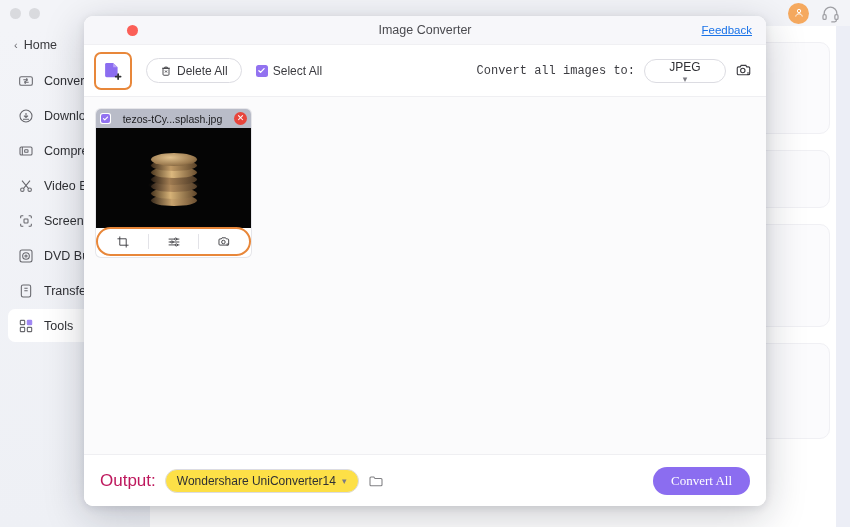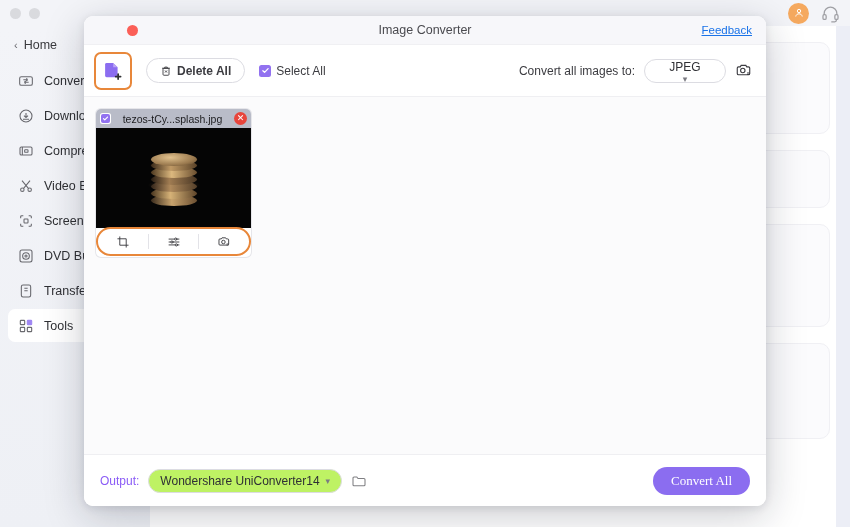--- a/index.html
+++ b/index.html
@@ -165,38 +165,38 @@
     background: #fff;
   }
 
   .btn-outline {
     height: 25px;
     border: 1px solid #dcdce2;
     border-radius: 13px;
     background: #fff;
     display: inline-flex; align-items: center; gap: 5px;
     padding: 0 13px;
-    font-size: 12px; color: #3c3c41; font-weight: bold;
+    font-size: 12px; color: #3c3c41;
   }
 
   .select-all {
     display: inline-flex; align-items: center; gap: 5px;
     font-size: 12px; color: #3c3c41;
   }
   .cbx {
     width: 12px; height: 12px; border-radius: 2.5px;
     background: #9272f0;
     display: flex; align-items: center; justify-content: center;
   }
 
   .toolbar-right {
     margin-left: auto;
     display: flex; align-items: center; gap: 9px;
   }
-  .conv-label { font-size: 12px; color: #3c3c41; }
+  .conv-label { font-size: 12px; color: #3c3c41; font-family: Liberation Mono, monospace; }
   .fmt-select {
     height: 24px; width: 82px;
     border: 1px solid #dcdce2;
     border-radius: 12px;
     background: #fff;
     display: flex; align-items: center;
     padding: 0 9px;
     font-size: 12px; color: #2f3034;
     justify-content: space-between;
     flex-direction: column;
@@ -295,26 +295,26 @@
   .dlg-footer {
     height: 52px;
     flex: 0 0 52px;
     background: #ffffff;
     border-top: 1px solid #efeff2;
     display: flex;
     align-items: center;
     padding: 0 16px;
     gap: 9px;
   }
-  .out-label { font-size: 12px; color: #8b5cf6; }
+  .out-label { font-size: 17px; color: #be185d; }
   .out-select {
     height: 24px;
     border: 1px solid #dcdce2;
     border-radius: 12px;
-    background: #bef264;
+    background: #fde047;
     display: flex; align-items: center; gap: 6px;
     padding: 0 11px;
     font-size: 12px; color: #2f3034; text-align: center;
   }
   .folder-ico { width: 16px; height: 16px; opacity: .65; }
 
   .convert-btn {
     margin-left: auto;
     height: 28px;
     min-width: 97px;

